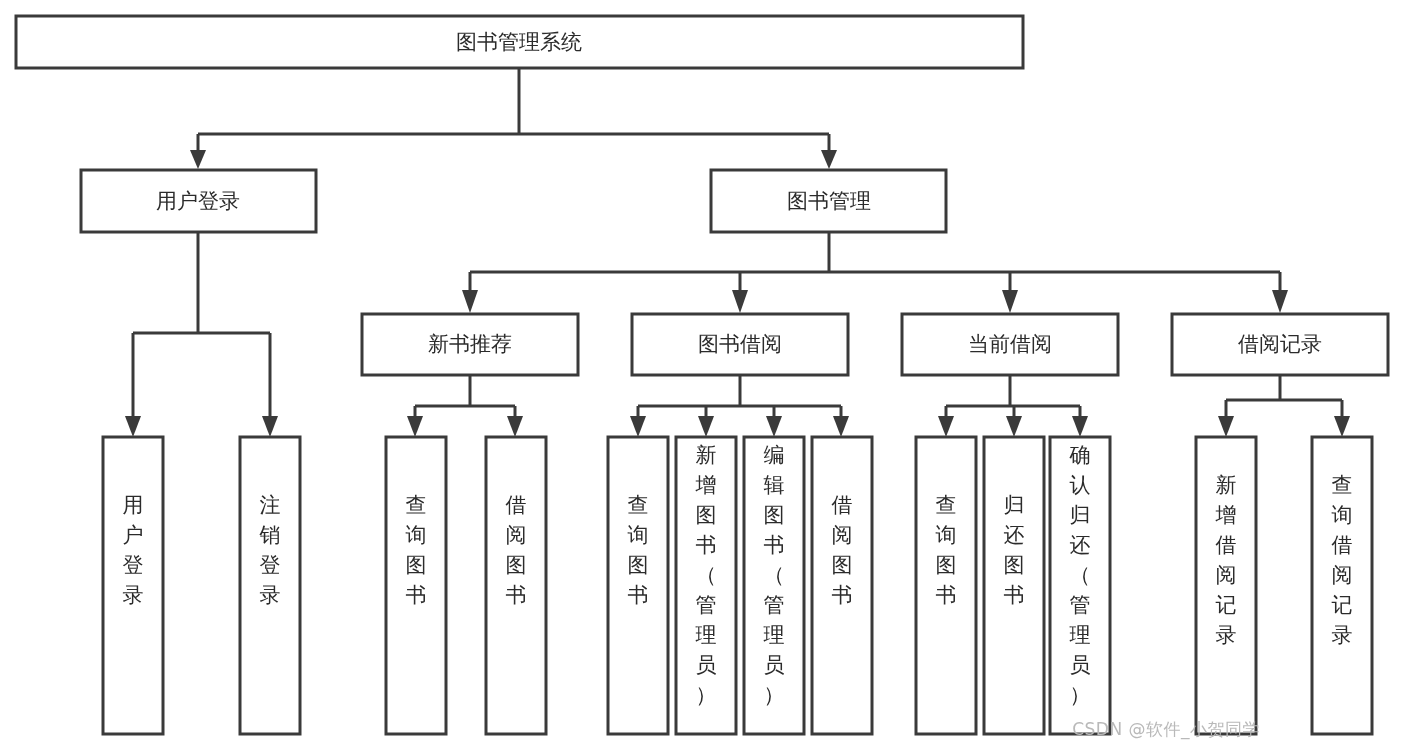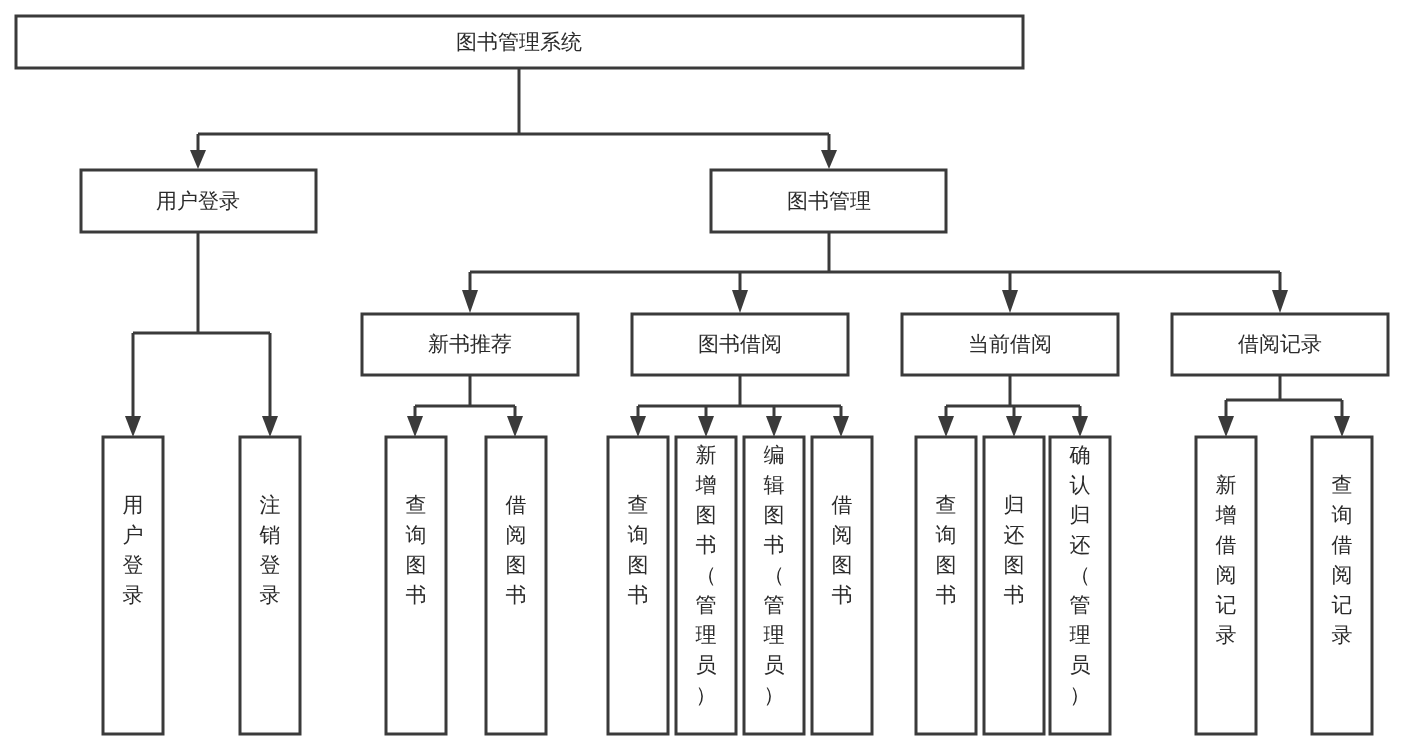--- a/index.html
+++ b/index.html
@@ -230,13 +230,14 @@
       <text class="node-label-vert" x="1226" y="492"><tspan x="1226" dy="0">新</tspan><tspan x="1226" dy="30">增</tspan><tspan x="1226" dy="30">借</tspan><tspan x="1226" dy="30">阅</tspan><tspan x="1226" dy="30">记</tspan><tspan x="1226" dy="30">录</tspan></text>
     </g>
 
     <g>
       <rect class="node-box" x="1312" y="437" width="60" height="297"></rect>
       <text class="node-label-vert" x="1342" y="492"><tspan x="1342" dy="0">查</tspan><tspan x="1342" dy="30">询</tspan><tspan x="1342" dy="30">借</tspan><tspan x="1342" dy="30">阅</tspan><tspan x="1342" dy="30">记</tspan><tspan x="1342" dy="30">录</tspan></text>
     </g>
 
   </svg>
 
+  <div class="watermark">CSDN @软件_小贺同学</div>
 </div>
 
 </body></html>

